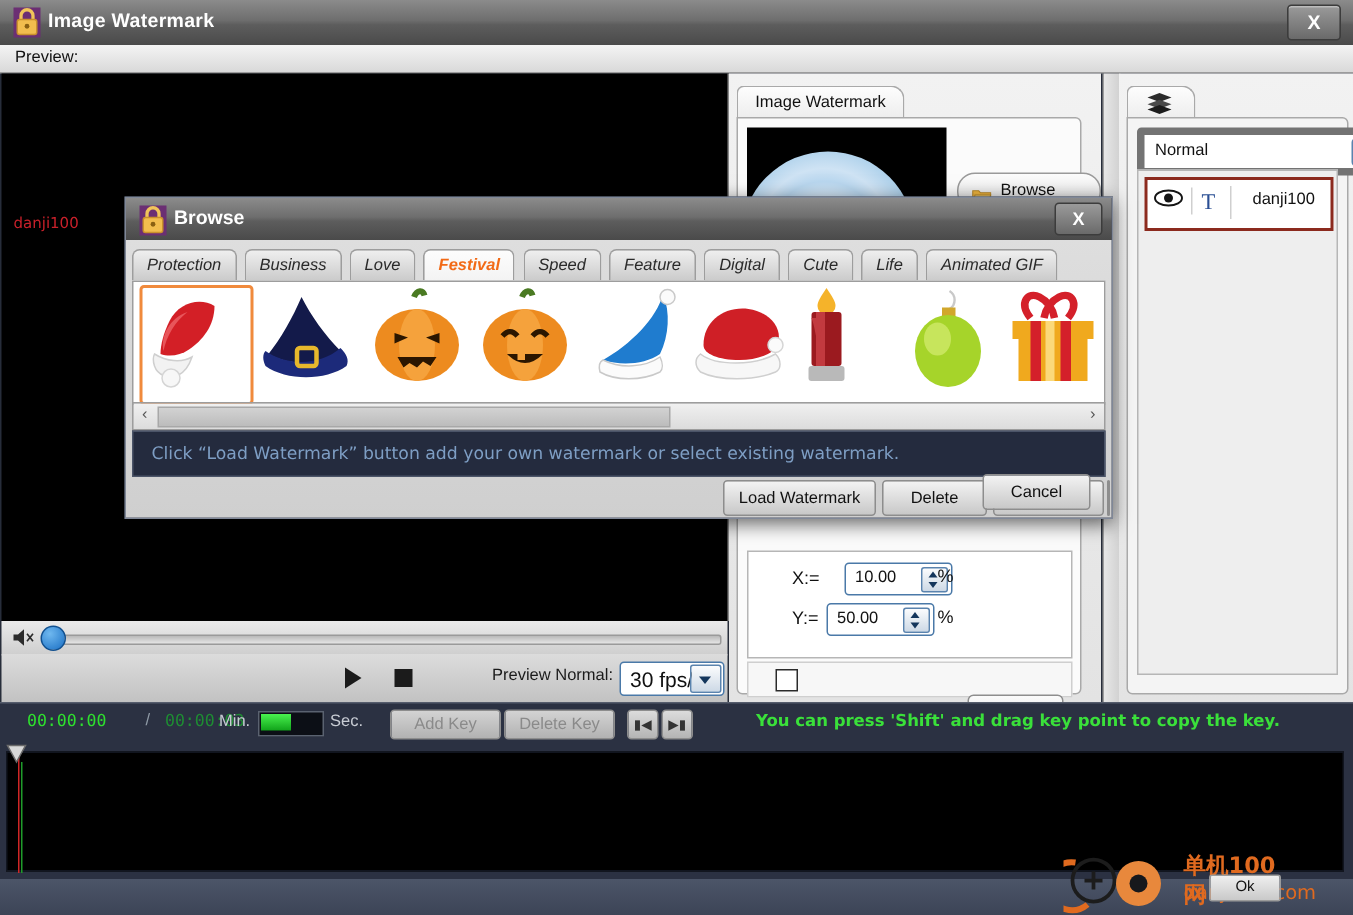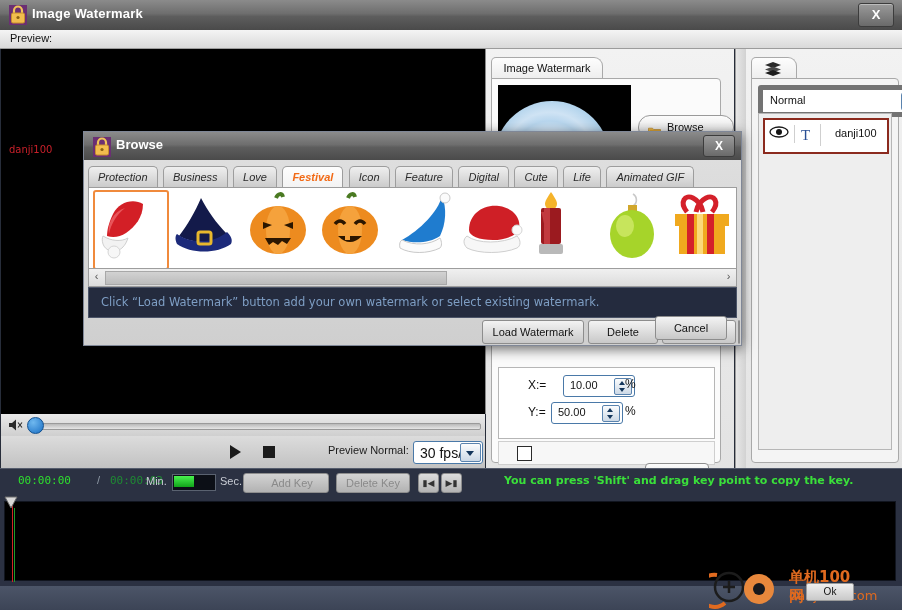--- a/index.html
+++ b/index.html
@@ -69,21 +69,21 @@
     font-family:"DejaVu Sans Mono",monospace;}
   .tc-min{position:absolute;left:146px;top:6px;font-size:11px;color:#c8ccd4;}
   .tc-tog{position:absolute;left:172px;top:5px;width:42px;height:15px;
     background:#0c0f16;border:1px solid #5a6270;}
   .tc-tog i{position:absolute;left:1px;top:1px;width:20px;height:11px;
     background:linear-gradient(to bottom,#49f24f,#11a31a);display:block;}
   .tc-sec{position:absolute;left:220px;top:6px;font-size:11px;color:#c8ccd4;}
   .kbtn{position:absolute;top:4px;height:18px;border-radius:3px;
     background:linear-gradient(to bottom,#d3d3d3,#b2b2b2);border:1px solid #8d8d8d;
     color:#8a8a8a;font-size:11px;text-align:center;line-height:18px;cursor:default;}
-  .kb1{left:243px;width:72px;padding-left:12px;}
+  .kb1{left:260px;width:72px;}
   .kb2{left:336px;width:72px;}
   .nbtn{position:absolute;top:4px;width:19px;height:18px;border-radius:3px;
     background:linear-gradient(to bottom,#dcdcdc,#b4b4b4);border:1px solid #8d8d8d;
     color:#333;font-size:9px;text-align:center;line-height:18px;cursor:pointer;}
   .nb1{left:418px;} .nb2{left:441px;}
   .tc-hint{position:absolute;left:504px;top:5px;font-size:11px;color:#3ae03a;
     font-family:"DejaVu Sans",sans-serif;font-weight:bold;}
 
   
   .tl{position:absolute;left:0;top:494px;width:902px;height:116px;background:#2b3142;}
@@ -417,21 +417,21 @@
       <span class="t">Browse</span>
       <div class="dlg-x">X</div>
     </div>
 
     <div class="dlg-page">
       <div class="tabs">
         <span class="tab">Protection</span>
         <span class="tab">Business</span>
         <span class="tab">Love</span>
         <span class="tab active">Festival</span>
-        <span class="tab">Icon</span>
+        <span class="tab">Speed</span>
         <span class="tab">Feature</span>
         <span class="tab">Digital</span>
         <span class="tab">Cute</span>
         <span class="tab">Life</span>
         <span class="tab">Animated GIF</span>
         <span class="tab">User-defined</span>
       </div>
 
       <div class="strip">
 

